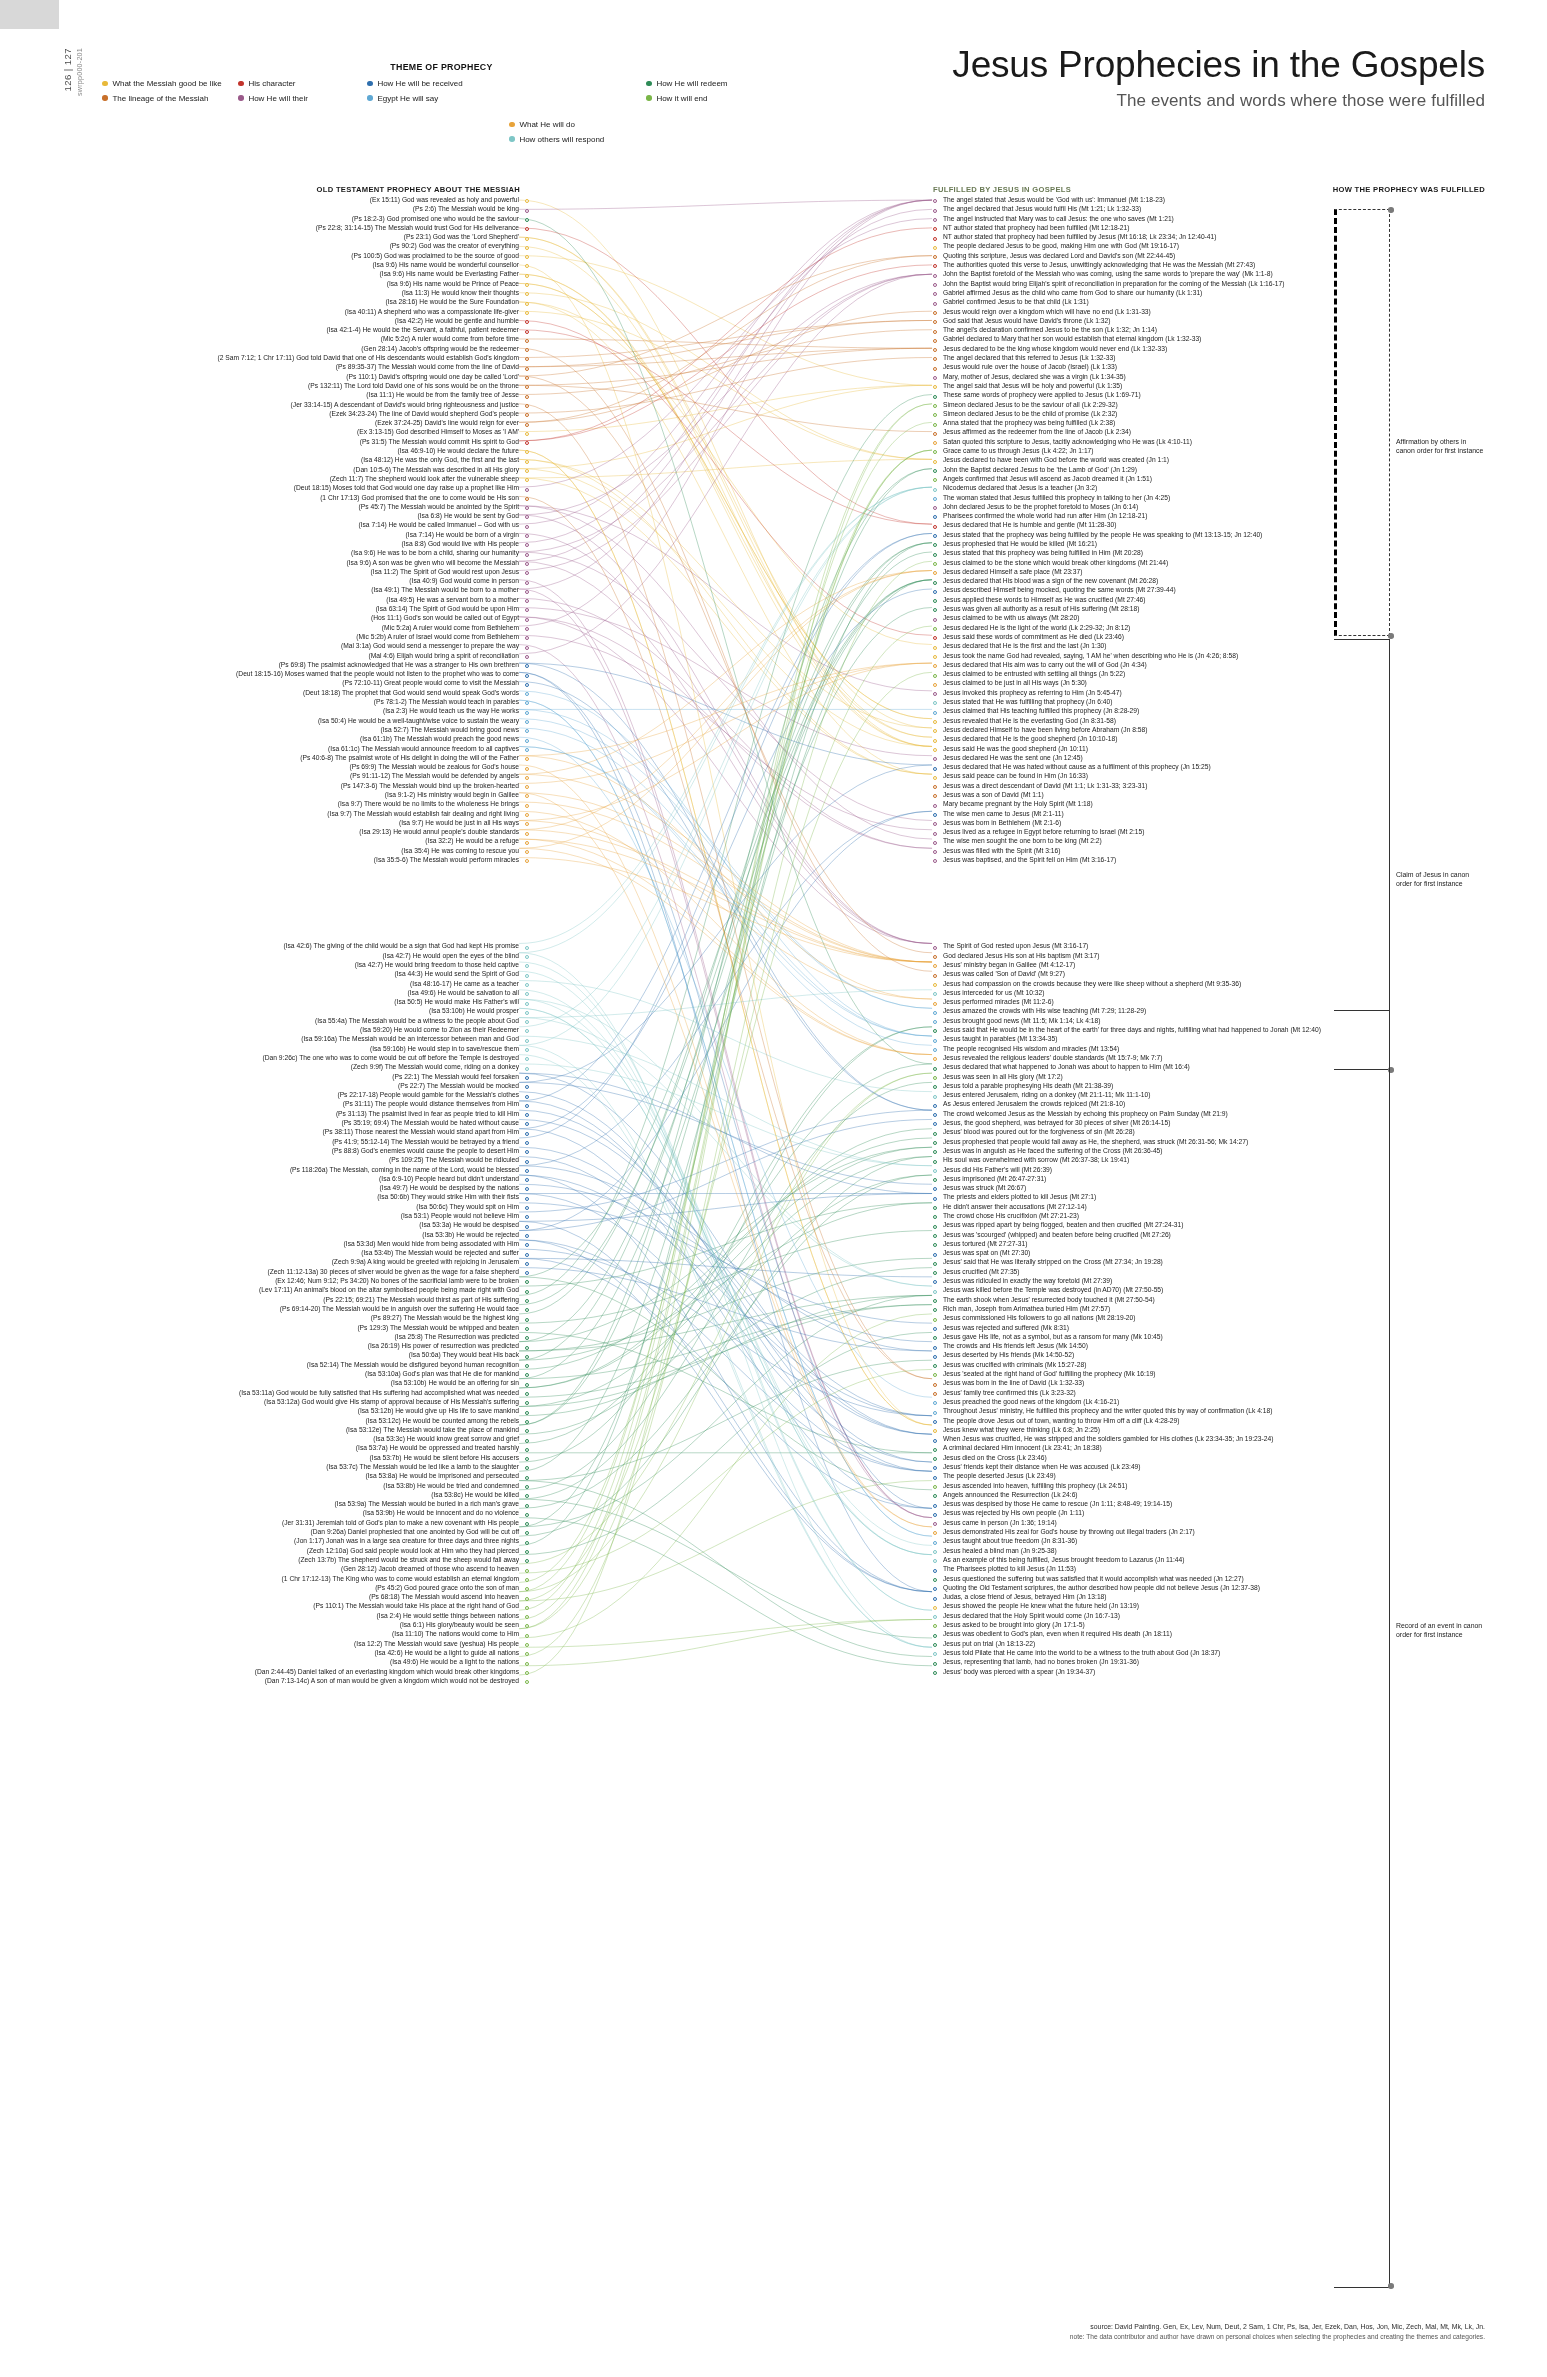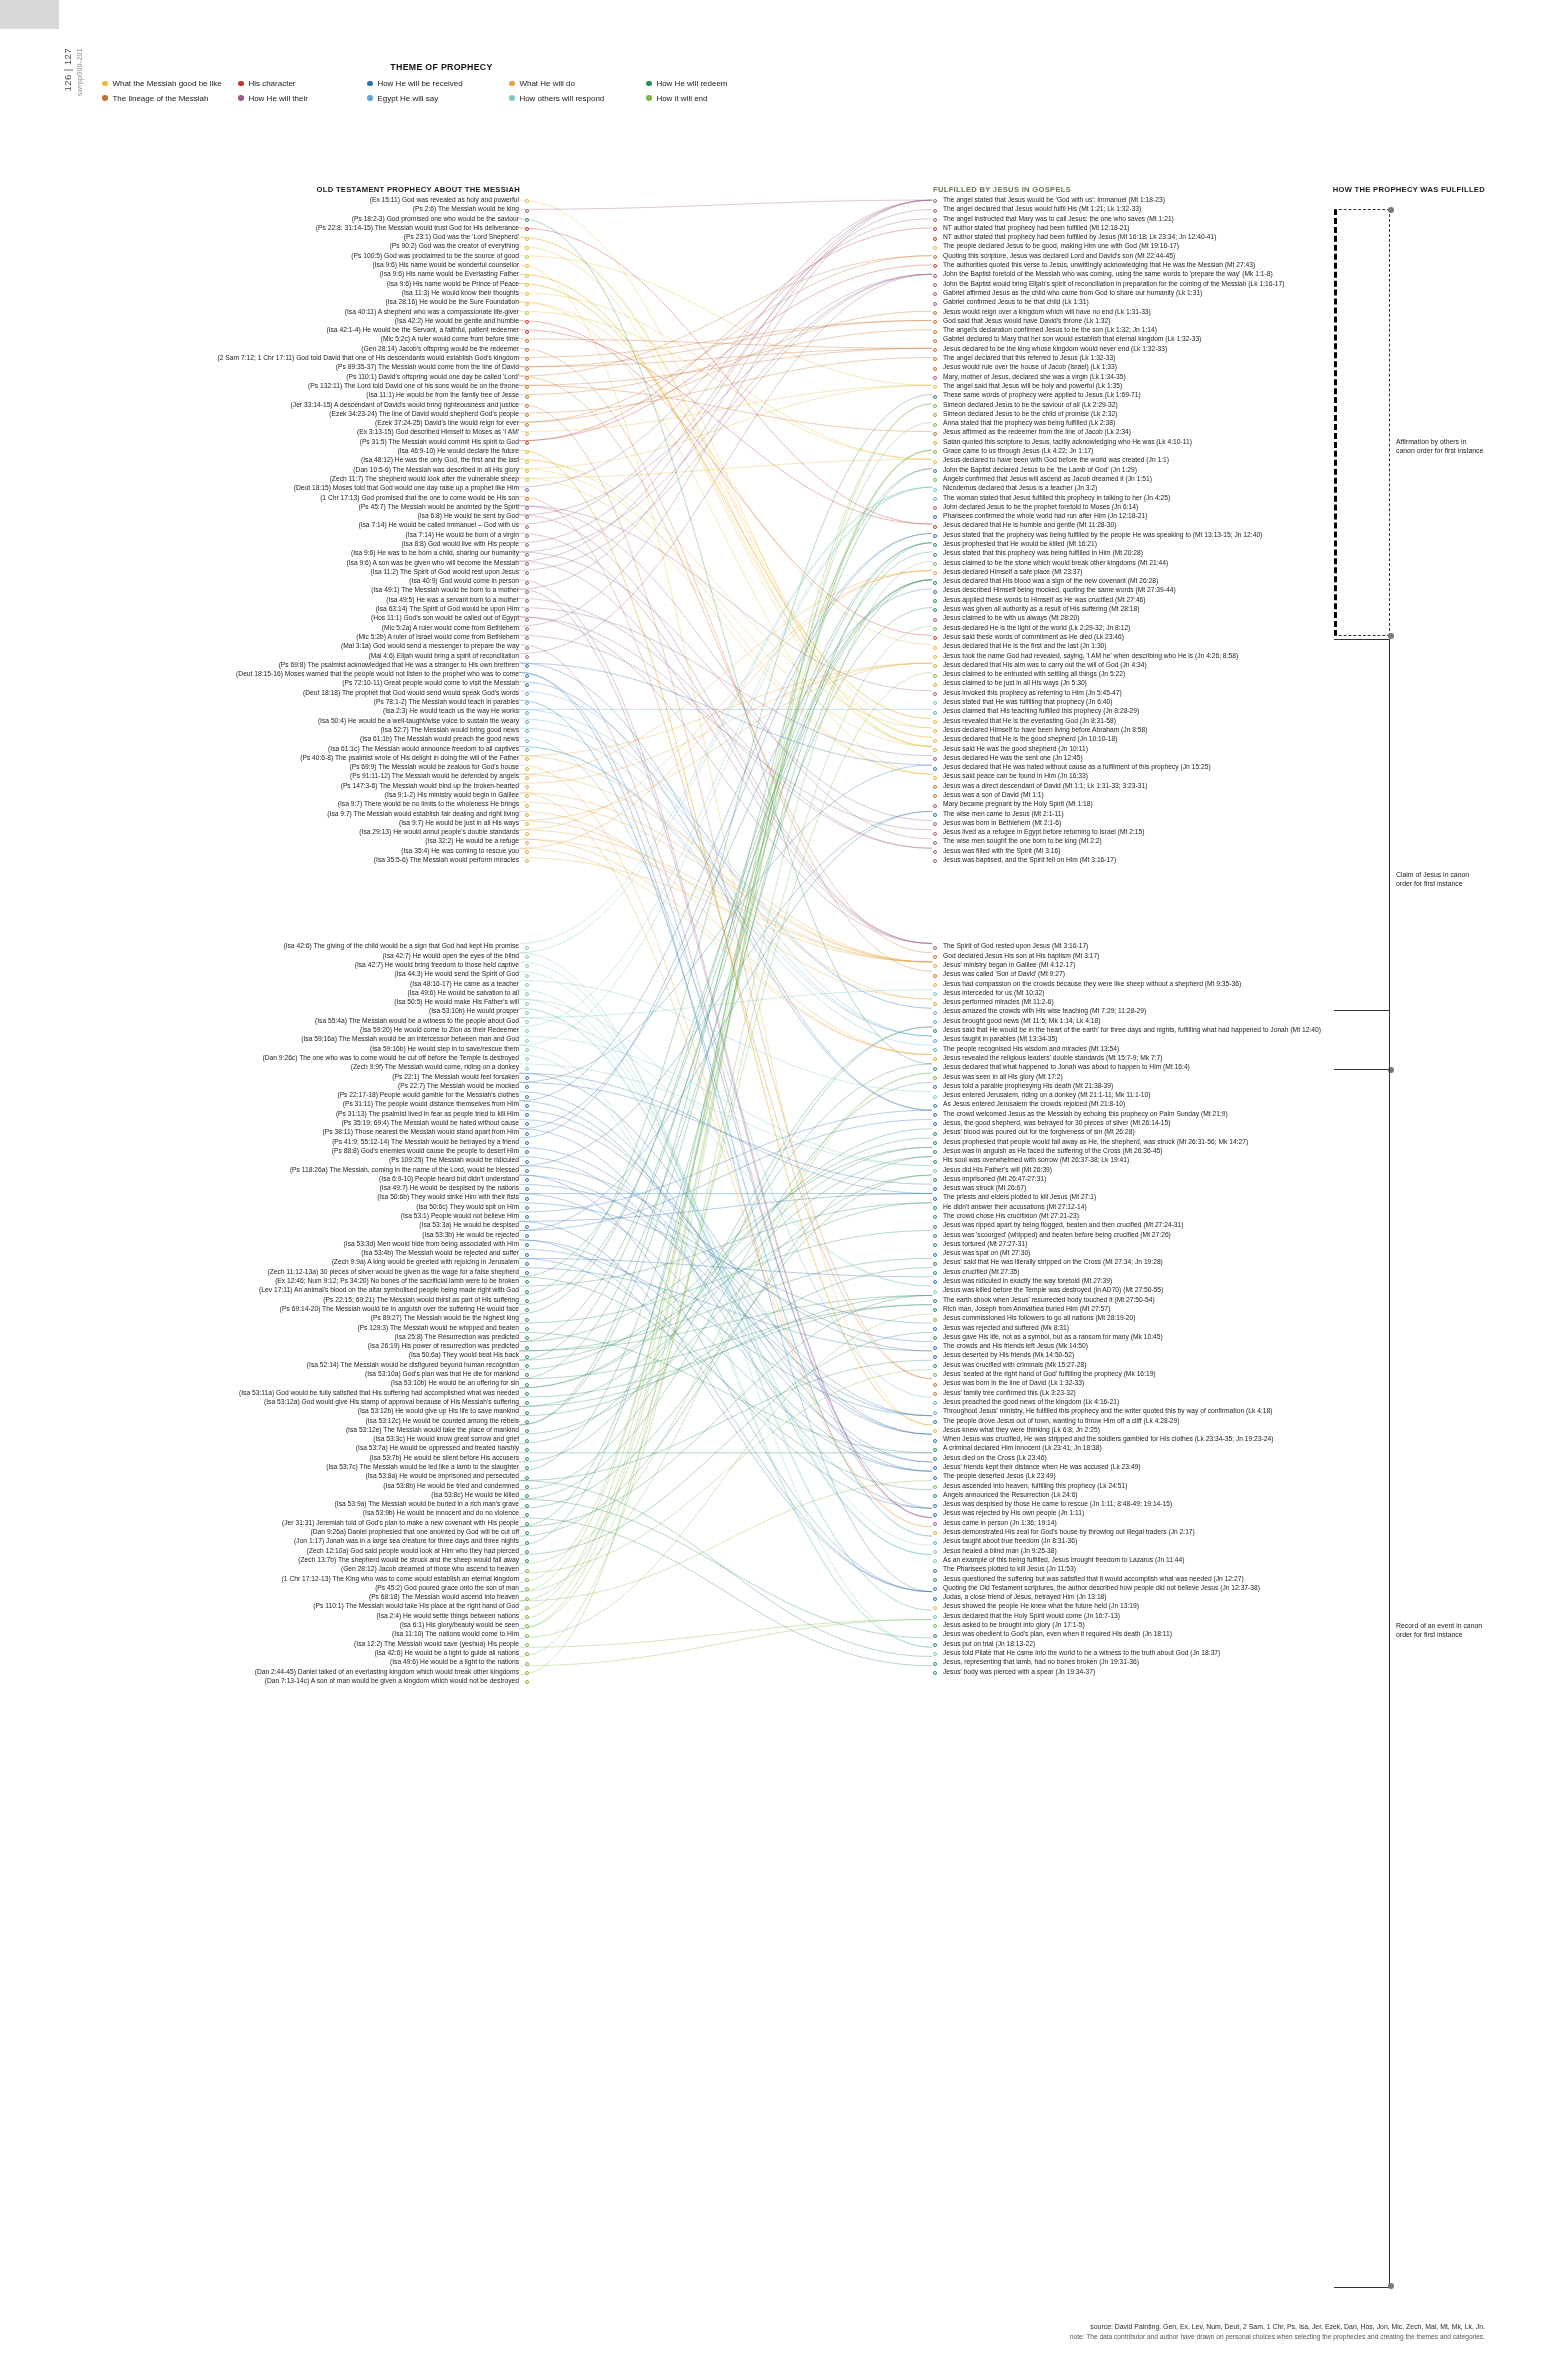--- a/index.html
+++ b/index.html
@@ -60,21 +60,21 @@
     margin-bottom: 7.2px;
   }
   .legend-cols {
     display: flex;
     gap: 0px;
   }
   .legend-col { display: flex; flex-direction: column; gap: 5.6px; }
   .legend-col.c1 { width: 136px; }
   .legend-col.c2 { width: 129px; }
   .legend-col.c3 { width: 142px; }
-  .legend-col.c4 { width: 137px; }
+  .legend-col.c4 { width: 137px; margin-top: 41px; }
   .legend-col.c5 { width: 128px; }
   .legend-item {
     display: flex;
     align-items: center;
     gap: 4.8px;
     font-size: 8px;
     color: #1a1a1a;
     white-space: nowrap;
   }
   .dot {
@@ -261,20 +261,24 @@
             <span>How He will redeem</span>
           </div>
           <div class="legend-item">
             <span class="dot" style="background: rgb(122, 182, 72);"></span>
             <span>How it will end</span>
           </div>
         </div>
       </div>
   </div>
 
+  <div class="headline">
+    <h1>Jesus Prophecies in the Gospels</h1>
+    <h2>The events and words where those were fulfilled</h2>
+  </div>
 
   <div class="colhead" id="head-left">OLD TESTAMENT PROPHECY ABOUT THE MESSIAH</div>
   <div class="colhead" id="head-right">FULFILLED BY JESUS IN GOSPELS</div>
   <div class="colhead" id="head-far">HOW THE PROPHECY WAS FULFILLED</div>
 
   <svg id="links" viewBox="0 0 1937 2976" preserveAspectRatio="none">
       <path d="M 650 250.5 C 868.5 250.5 948.5 934.53125 1167 934.53125" fill="none" stroke="#e8b93a" stroke-width="0.7" opacity="0.62"></path>
       <path d="M 650 296.875 C 868.5 296.875 948.5 911.34375 1167 911.34375" fill="none" stroke="#e8b93a" stroke-width="0.7" opacity="0.62"></path>
       <path d="M 650 296.875 C 868.5 296.875 948.5 922.9375 1167 922.9375" fill="none" stroke="#e8b93a" stroke-width="0.7" opacity="0.62"></path>
       <path d="M 650 308.46875 C 868.5 308.46875 948.5 934.53125 1167 934.53125" fill="none" stroke="#e8b93a" stroke-width="0.7" opacity="0.62"></path>

